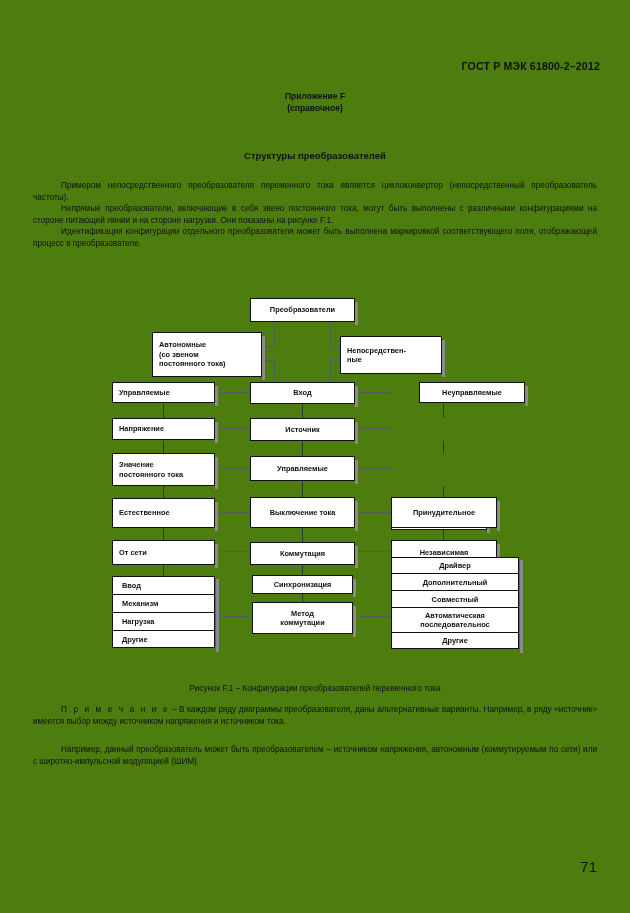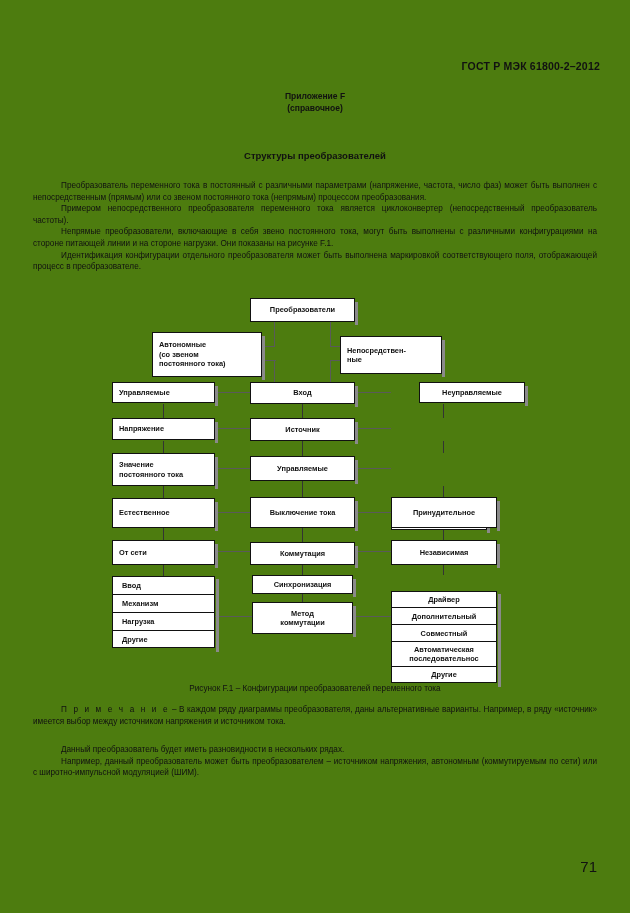--- a/index.html
+++ b/index.html
@@ -186,21 +186,20 @@
   <div class="std-header">ГОСТ Р МЭК 61800-2–2012</div>
 
   <div class="annex">
     <div>Приложение F</div>
     <div class="sub">(справочное)</div>
   </div>
 
   <div class="section-title">Структуры преобразователей</div>
 
   <div class="body-text" id="intro">
-    <p>Преобразователь переменного тока в постоянный с различными параметрами (напряжение, частота, число фаз) может быть выполнен с непосредственным (прямым) или со звеном постоянного тока (непрямым) процессом преобразования.</p>
     <p>Примером непосредственного преобразователя переменного тока является циклоконвертер (непосредственный преобразователь частоты).</p>
     <p>Непрямые преобразователи, включающие в себя звено постоянного тока, могут быть выполнены с различными конфигурациями на стороне питающей линии и на стороне нагрузки. Они показаны на рисунке F.1.</p>
     <p>Идентификация конфигурации отдельного преобразователя может быть выполнена маркировкой соответствующего поля, отображающей процесс в преобразователе.</p>
   </div>
 
   <div id="diagram">
 
     <div class="ln v" style="left:274px; top:322px; height:24px;"></div>
     <div class="ln v" style="left:330px; top:322px; height:24px;"></div>
     <div class="ln h" style="left:262px; top:346px; width:13px;"></div>
@@ -277,35 +276,34 @@
     <div class="bx shadow" style="left:391px; top:497px; width:106px; height:31px;">Принудительное</div>
     <div class="bx shadow" style="left:391px; top:540px; width:106px; height:25px;">Независимая</div>
 
     <div class="stack leftstack shadow" style="left:112px; top:576px; width:103px;">
       <div class="cell" style="height:18px;">Ввод</div>
       <div class="cell" style="height:18px;">Механизм</div>
       <div class="cell" style="height:18px;">Нагрузка</div>
       <div class="cell" style="height:18px;">Другие</div>
     </div>
 
-    <div class="stack shadow" style="left:391px; top:591px; width:106px;">
+    <div class="stack shadow" style="left:391px; top:557px; width:128px;">
       <div class="cell" style="height:16px;">Драйвер</div>
       <div class="cell" style="height:17px;">Дополнительный</div>
       <div class="cell" style="height:17px;">Совместный</div>
       <div class="cell" style="height:25px; white-space:pre-line;">Автоматическая
 последовательнос</div>
       <div class="cell" style="height:17px;">Другие</div>
     </div>
   </div>
 
   <div class="caption">Рисунок F.1 – Конфигурации преобразователей переменного тока</div>
 
   <div class="body-text" id="note">
     <p><span class="sp-note">П р и м е ч а н и е</span><span> – В каждом ряду диаграммы преобразователя, даны альтернативные варианты. Например, в ряду «источник» имеется выбор между источником напряжения и источником тока.</span></p>
   </div>
 
   <div class="body-text" id="outro">
-    <p>Данный преобразователь будет иметь разновидности в нескольких рядах.</p>
     <p>Например, данный преобразователь может быть преобразователем – источником напряжения, автономным (коммутируемым по сети) или с широтно-импульсной модуляцией (ШИМ).</p>
   </div>
 
   <div class="page-num">71</div>
 </div>
 
 </body></html>

